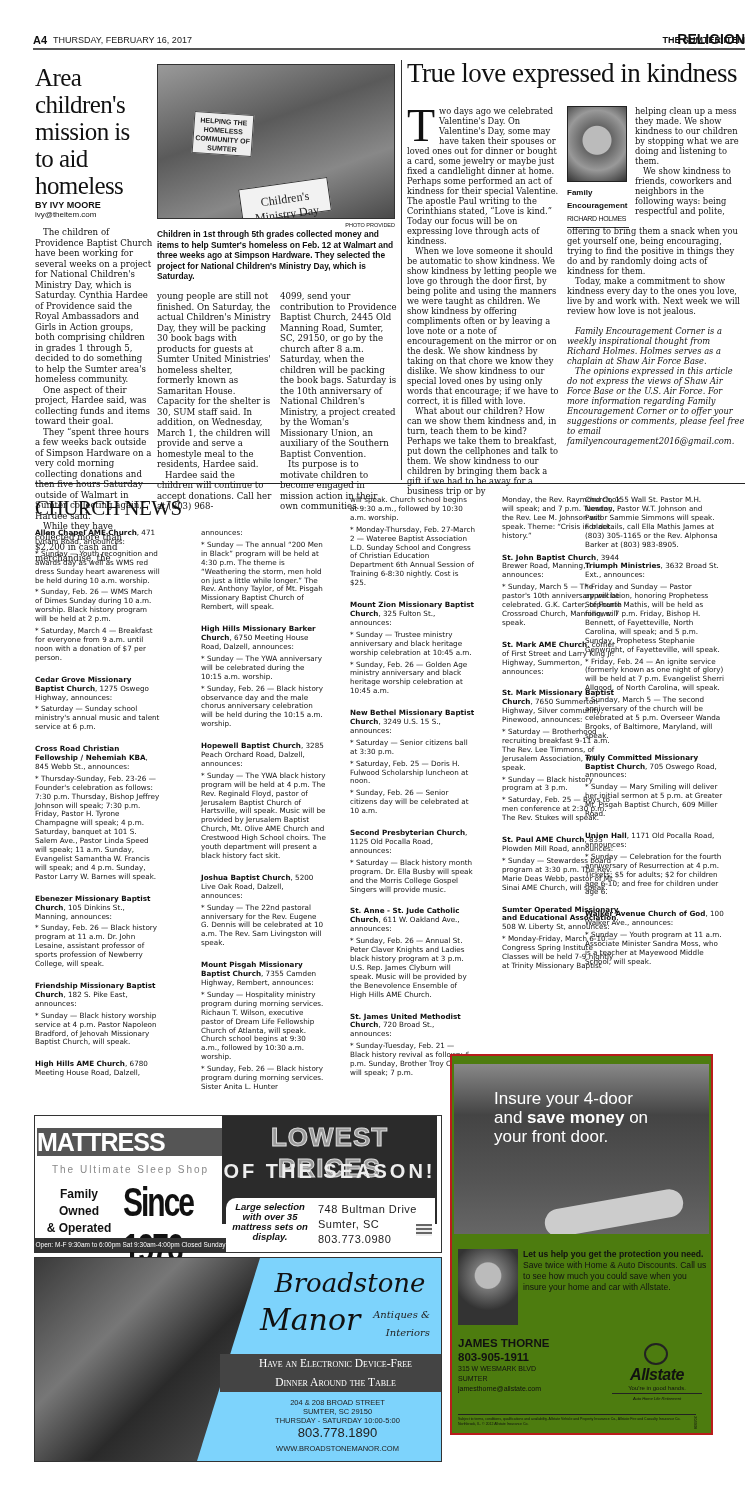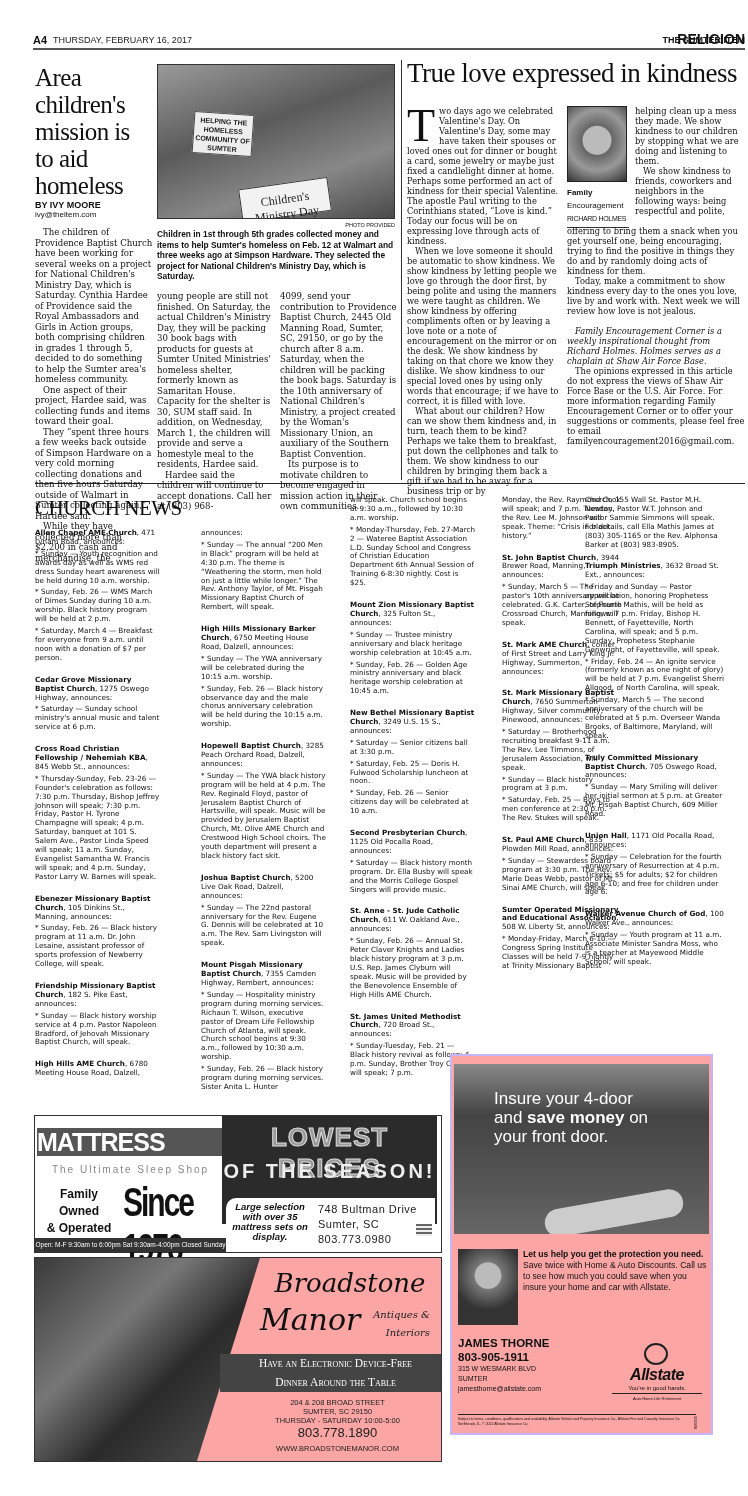--- a/index.html
+++ b/index.html
@@ -21,21 +21,21 @@
 .rule-v{width:1px;background:#333}
 .cn{font-family:"DejaVu Sans",sans-serif;font-size:7.2px;line-height:8.9px;color:#111}
 .cn .item{margin-bottom:13px}
 .cn .name{font-weight:bold}
 .cn .ev{margin-top:3px}
 .cn-title{font-family:"Liberation Serif",serif;font-size:21px;font-weight:normal;letter-spacing:-0.5px}
 .ad{border:1px solid #333}
 .mw-left{background:#fff}
 .mw-banner{background:#555;color:#fff;font-family:"Liberation Sans",sans-serif;font-weight:bold;font-size:25px;text-align:left;letter-spacing:-1px}
 .mw-right{background:#2b2b2b;color:#ddd}
-.al-box{border:2px solid #c4b5fd;background:#fca5a5}
+.al-box{border:2px solid #b91c1c;background:#4d7c0f}
 .small{font-family:"Liberation Sans",sans-serif}
 </style>
 </head>
 <body>
 
 <div class="abs hdr">
   <span class="pg">A4</span>
   <span class="date">THURSDAY, FEBRUARY 16, 2017</span>
   <span class="sec">RELIGION</span>
   <span class="paper">THE SUMTER ITEM</span>
@@ -76,33 +76,33 @@
 </div>
 <div class="abs body" style="left:407px;top:106px;width:155px;font-size:8.3px;line-height:10px">
   <span class="headline" style="float:left;font-size:46px;line-height:40px;margin:0 4px 0 0">T</span>
   <span>wo days ago we celebrated Valentine's Day. On Valentine's Day, some may have taken their spouses or loved ones out for dinner or bought a card, some jewelry or maybe just fixed a candlelight dinner at home. Perhaps some performed an act of kindness for their special Valentine. The apostle Paul writing to the Corinthians stated, “Love is kind.” Today our focus will be on expressing love through acts of kindness.</span>
   <p>When we love someone it should be automatic to show kindness. We show kindness by letting people we love go through the door first, by being polite and using the manners we were taught as children. We show kindness by offering compliments often or by leaving a love note or a note of encouragement on the mirror or on the desk. We show kindness by taking on that chore we know they dislike. We show kindness to our special loved ones by using only words that encourage; if we have to correct, it is filled with love.</p>
   <p>What about our children? How can we show them kindness and, in turn, teach them to be kind? Perhaps we take them to breakfast, put down the cellphones and talk to them. We show kindness to our children by bringing them back a gift if we had to be away for a business trip or by</p>
 </div>
 <div class="abs" style="left:567px;top:106px;width:60px;height:76px;background:radial-gradient(circle at 50% 45%,#bbb 0 28%,#666 30%,#999 60%,#333);border:1px solid #222"></div>
 <div class="abs small" style="left:567px;top:186px;width:62px;font-size:8px;line-height:13px">
   <div style="font-weight:bold">Family</div>
-  <div style="font-weight:normal">Encouragement</div>
+  <div style="font-weight:bold">Encouragement</div>
   <div style="font-size:7px;letter-spacing:-0.3px;border-bottom:1px solid #333;padding-bottom:2px">RICHARD HOLMES</div>
 </div>
 <div class="abs body" style="left:635px;top:106px;width:110px;font-size:8.3px;line-height:10px">
   <p style="text-indent:0">helping clean up a mess they made. We show kindness to our children by stopping what we are doing and listening to them.</p>
   <p>We show kindness to friends, coworkers and neighbors in the following ways: being respectful and polite,</p>
 </div>
 <div class="abs body" style="left:567px;top:226px;width:178px;font-size:8.3px;line-height:10px">
   <p style="text-indent:0">offering to bring them a snack when you get yourself one, being encouraging, trying to find the positive in things they do and by randomly doing acts of kindness for them.</p>
   <p>Today, make a commitment to show kindness every day to the ones you love, live by and work with. Next week we will review how love is not jealous.</p>
   <div style="height:10px"></div>
   <p style="font-style:italic">Family Encouragement Corner is a weekly inspirational thought from Richard Holmes. Holmes serves as a chaplain at Shaw Air Force Base.</p>
-  <p style="">The opinions expressed in this article do not express the views of Shaw Air Force Base or the U.S. Air Force. For more information regarding Family Encouragement Corner or to offer your suggestions or comments, please feel free to email familyencouragement2016@gmail.com.</p>
+  <p style="font-style:italic">The opinions expressed in this article do not express the views of Shaw Air Force Base or the U.S. Air Force. For more information regarding Family Encouragement Corner or to offer your suggestions or comments, please feel free to email familyencouragement2016@gmail.com.</p>
 </div>
 
 <div class="abs" style="left:35px;top:483px;width:710px;height:1px;background:#222"></div>
 
 <div class="abs cn-title" style="left:35px;top:496px">CHURCH NEWS</div>
 
 <div class="abs cn" style="left:35px;top:529px;width:125px">
   <div class="item"><span class="name">Allen Chapel AME Church</span><span>, 471 Lynam Road, announces:</span>
     <div class="ev">* Sunday — Youth recognition and awards day as well as WMS red dress Sunday heart awareness will be held during 10 a.m. worship.</div><div class="ev">* Sunday, Feb. 26 — WMS March of Dimes Sunday during 10 a.m. worship. Black history program will be held at 2 p.m.</div><div class="ev">* Saturday, March 4 — Breakfast for everyone from 9 a.m. until noon with a donation of $7 per person.</div></div>
   <div class="item"><span class="name">Cedar Grove Missionary Baptist Church</span><span>, 1275 Oswego Highway, announces:</span>
@@ -188,21 +188,21 @@
     <div class="abs small" style="left:6px;top:86px;width:84px;text-align:center;font-weight:bold;font-style:italic;font-size:9.5px;line-height:10px;color:#111">Large selection with over 35 mattress sets on display.</div>
     <div class="abs small" style="left:96px;top:86px;width:115px;font-size:11px;line-height:15px;color:#222;letter-spacing:0.5px">
       <div>748 Bultman Drive</div>
         <div>Sumter, SC</div>
         <div>803.773.0980</div>
     </div>
     <div class="abs" style="left:194px;top:108px;width:16px;height:12px;background:repeating-linear-gradient(#666 0 2px,#eee 2px 4px)"></div>
   </div>
 </div>
 
-<div class="abs ad" style="left:34px;top:1257px;width:408px;height:205px;background:#fca5a5">
+<div class="abs ad" style="left:34px;top:1257px;width:408px;height:205px;background:#7dd3fc">
   <div class="abs" style="left:0;top:0;width:225px;height:203px;background:linear-gradient(135deg,#3a3a3a,#777 35%,#2a2a2a 60%,#555);clip-path:polygon(0 0,100% 0,72% 100%,0 100%)"></div>
   <div class="abs" style="left:230px;top:10px;width:170px;font-family:'DejaVu Serif',serif;font-style:italic;font-size:26px;text-align:center;color:#111">Broadstone</div>
   <div class="abs" style="left:225px;top:44px;font-family:'DejaVu Serif',serif;font-style:italic;font-size:30px;color:#111">Manor</div>
   <div class="abs" style="left:319px;top:48px;width:76px;font-family:'DejaVu Serif',serif;font-style:italic;font-size:10px;line-height:18px;text-align:right;color:#222">
     <div>Antiques &amp;</div>
       <div>Interiors</div>
   </div>
   <div class="abs" style="left:185px;top:96px;width:221px;height:38px;background:#444;color:#fff;font-family:'Liberation Serif',serif;font-variant:small-caps;font-size:11.5px;line-height:19px;text-align:center;padding-left:10px">
     <div>Have an Electronic Device-Free</div>
       <div>Dinner Around the Table</div>

